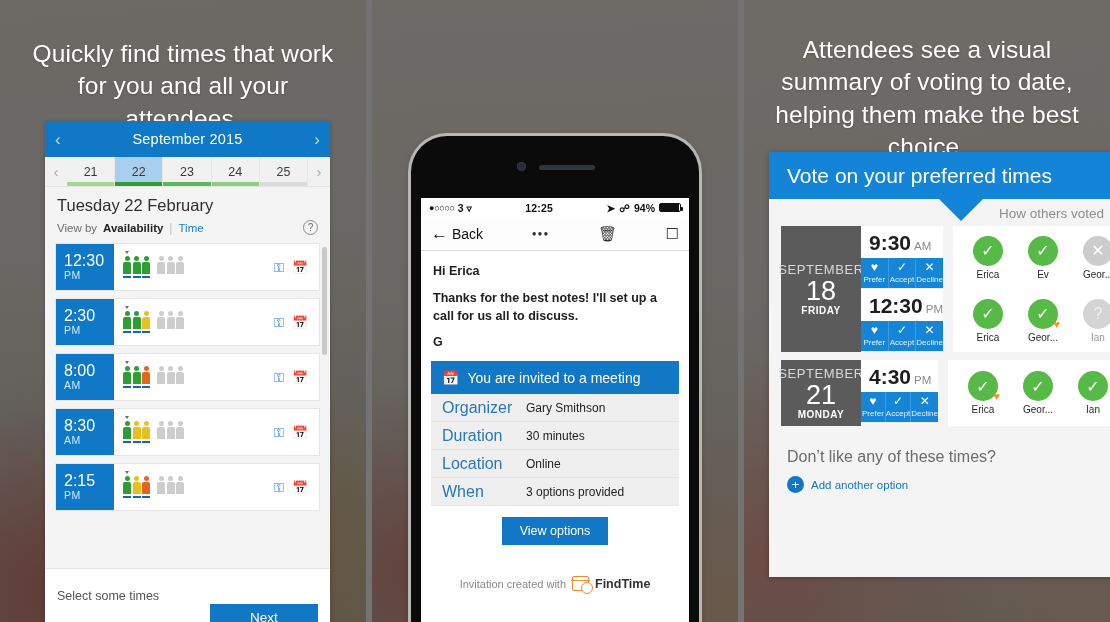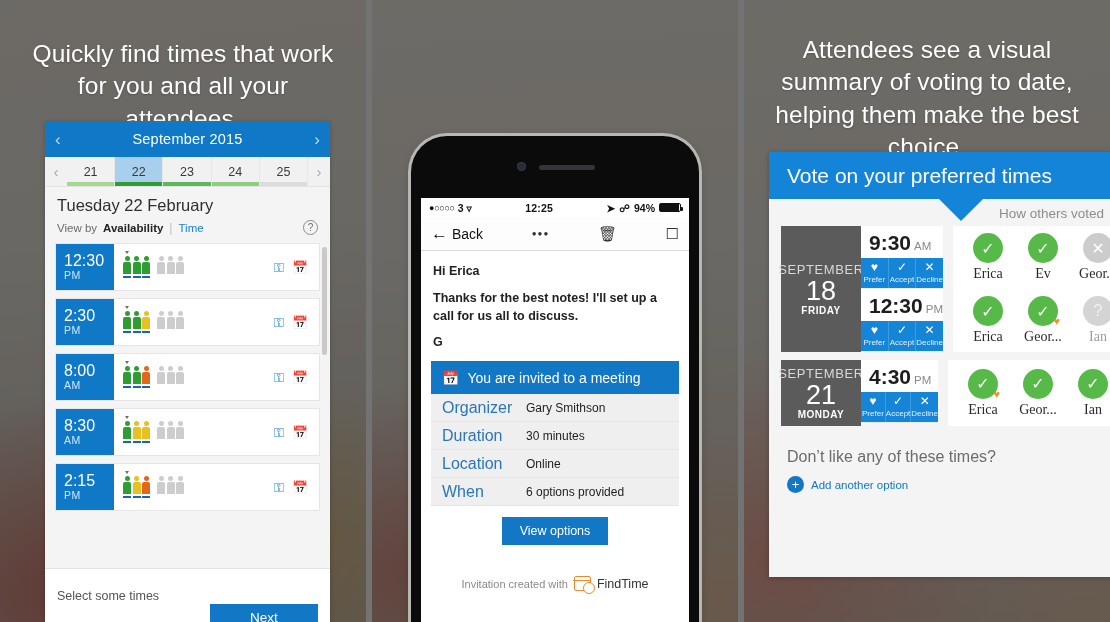--- a/index.html
+++ b/index.html
@@ -246,21 +246,21 @@
     position: relative;
   }
   .ft-mark::before {
     content:""; position:absolute; left:-1.6px; right:-1.6px; top:2.6px; height:1.6px; background:#e98b2e;
   }
   .ft-mark::after {
     content:""; position:absolute; right:-5px; bottom:-4px;
     width:10px; height:10px; border:1.6px solid #e98b2e; border-radius:50%;
     background:#fff;
   }
-  .ft-name { font-size: 12.5px; color: #333; font-weight: normal; }
+  .ft-name { font-size: 12.5px; color: #333; font-weight: bold; }
 
   
   .vote {
     position: absolute;
     left: 25px; top: 152px;
     width: 345px; height: 425px;
     background: #f4f4f4;
     box-shadow: 0 1px 5px rgba(0,0,0,.25);
   }
   .vote-hdr {
@@ -319,21 +319,21 @@
     display: flex; align-items: center; justify-content: center;
     color: #fff; font-size: 16px;
   }
   .vcircle.yes { background: #57b947; }
   .vcircle.no  { background: #cccccc; }
   .vcircle.unk { background: #d4d4d4; color: #f1f1f1; }
   .vcircle .heart {
     position: absolute; right: -2px; bottom: -1px;
     font-size: 11px; color: #f0922b; line-height: 1;
   }
-  .voter .nm { font-size: 14px; color: #2a2a2a; font-family: Liberation Serif, serif; }
+  .voter .nm { font-size: 10px; color: #2a2a2a; }
   .voter .nm.dim { color: #9c9c9c; }
   .vote-foot { padding: 14px 0 0 18px; }
   .vote-foot .q { font-size: 16px; color: #6b6b6b; font-weight: 300; }
   .addopt { display: flex; align-items: center; gap: 7px; margin-top: 10px; }
   .plus {
     width: 17px; height: 17px; border-radius: 50%; background: #1277c4;
     color: #fff; font-size: 13px; line-height: 1;
     display: flex; align-items: center; justify-content: center;
   }
   .addopt .txt { font-size: 11.5px; color: #1277c4; }
@@ -698,21 +698,21 @@
                 <div class="invite-row">
                   <div class="k">Duration</div>
                   <div class="v">30 minutes</div>
                 </div>
                 <div class="invite-row">
                   <div class="k">Location</div>
                   <div class="v">Online</div>
                 </div>
                 <div class="invite-row">
                   <div class="k">When</div>
-                  <div class="v">6 options provided</div>
+                  <div class="v">3 options provided</div>
                 </div>
               </div>
             <div class="invite-cta">
               <div class="btn-view">View options</div>
             </div>
           </div>
 
           <div class="findtime">
             <span>Invitation created with</span>
             <span class="ft-mark"></span>

